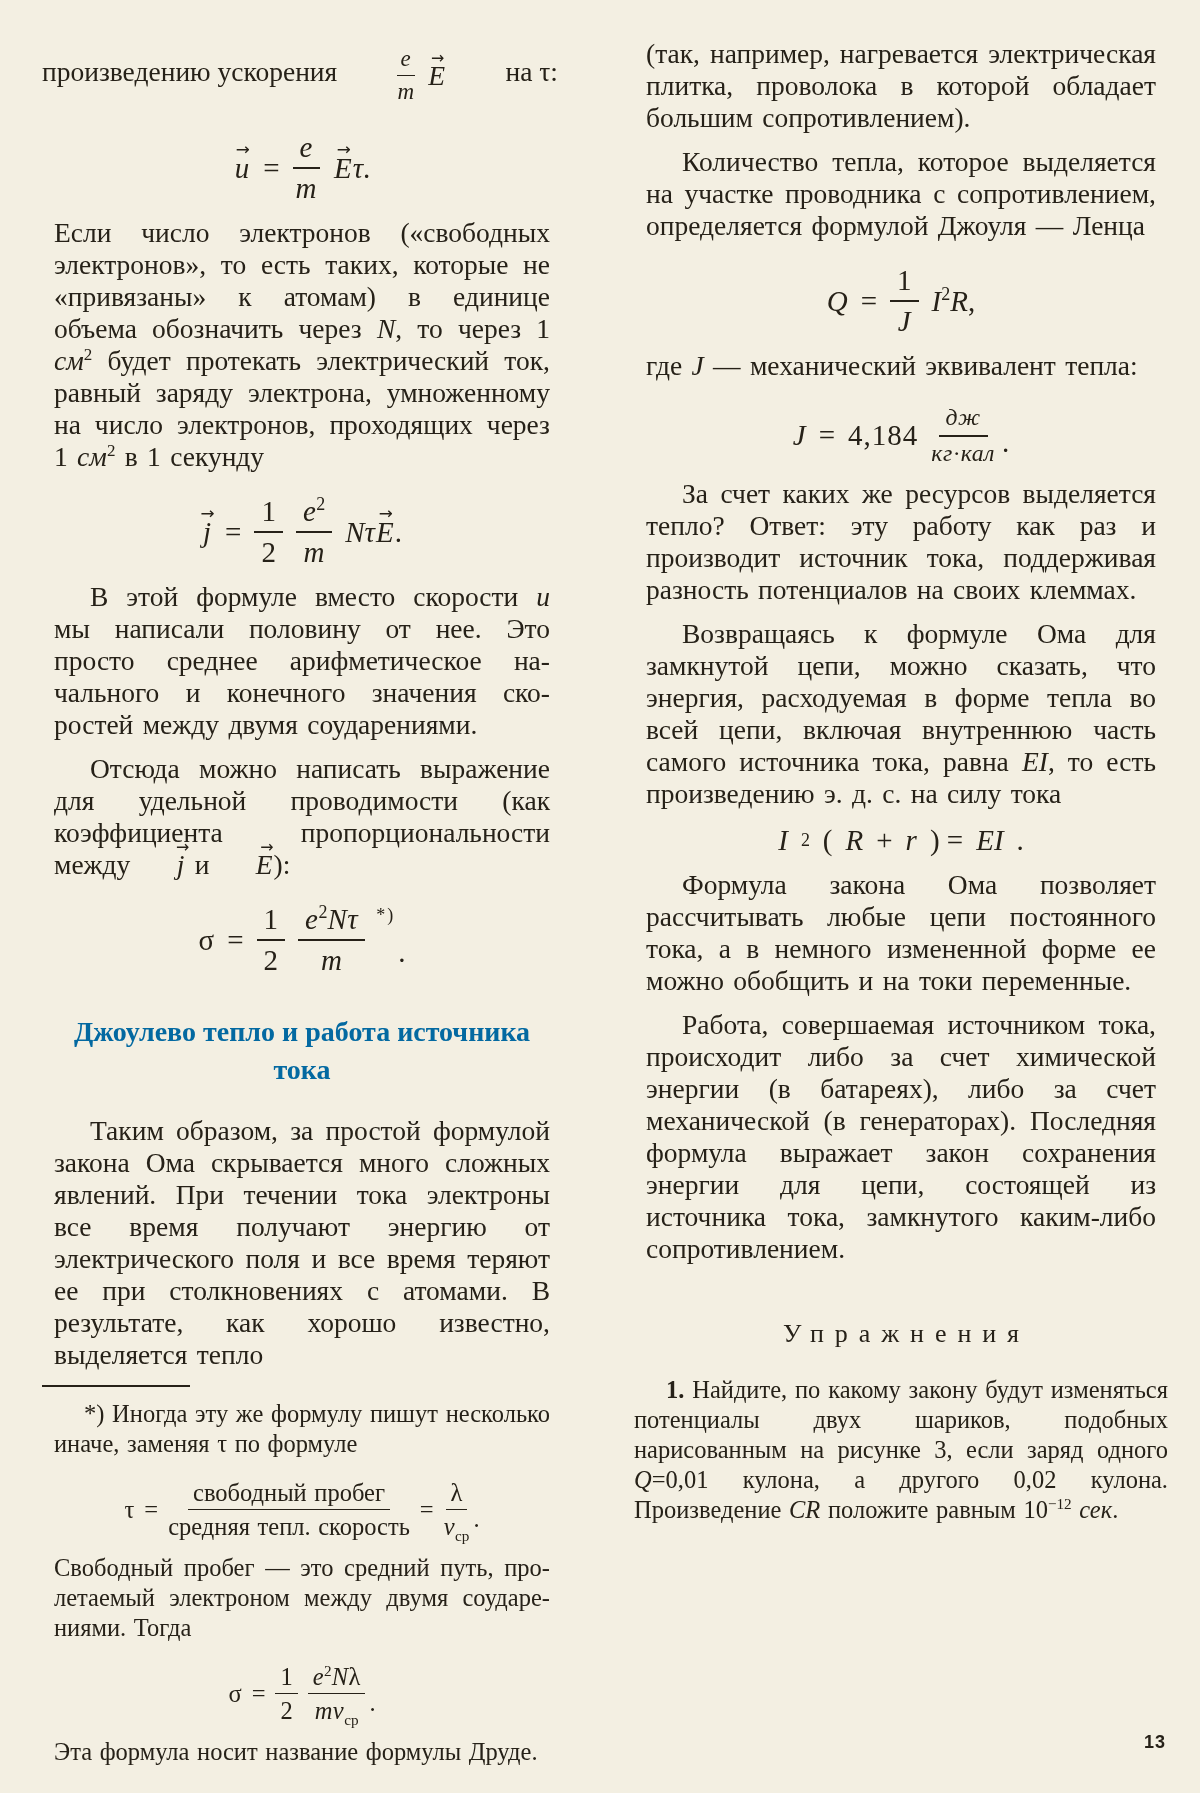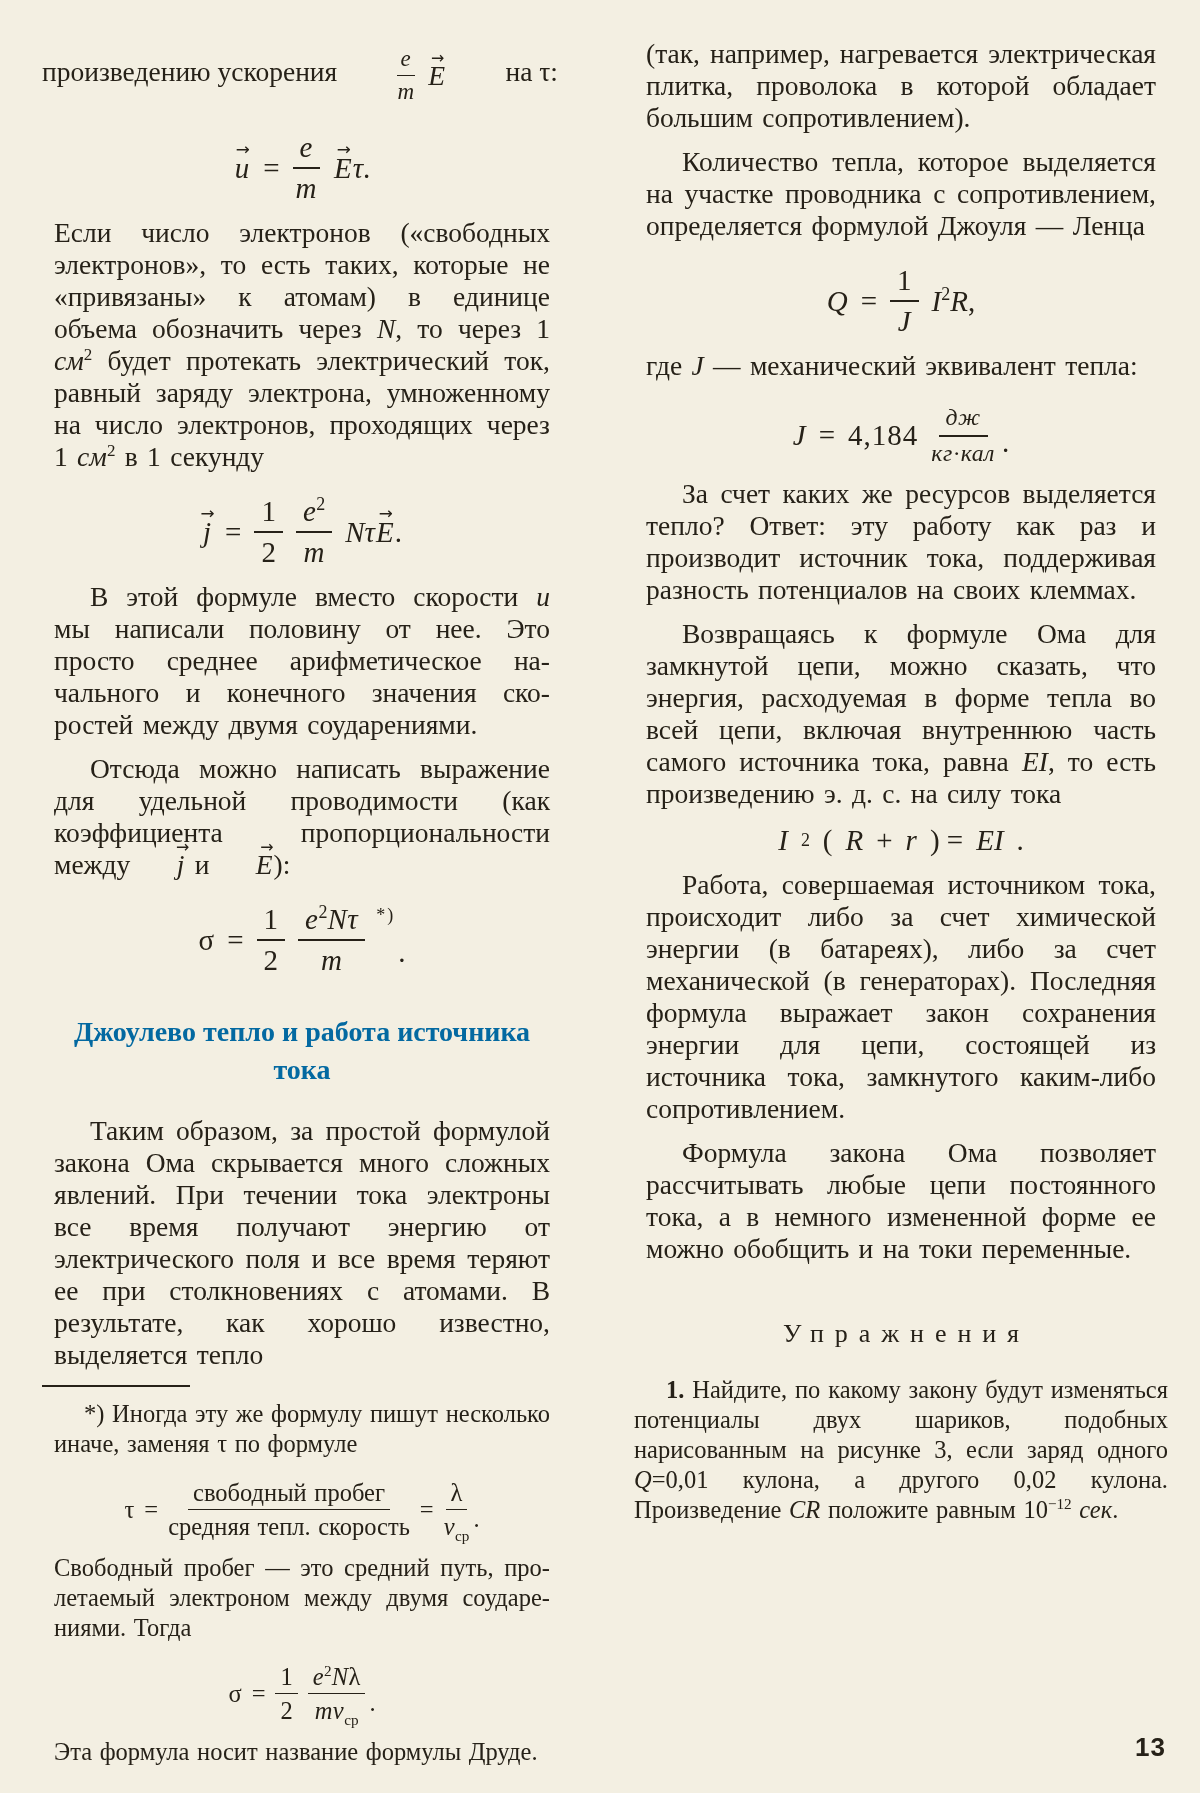--- a/index.html
+++ b/index.html
@@ -96,21 +96,21 @@
   }
   .ex-text { font-size: 24.5px; line-height: 30px; text-align: justify; word-spacing: 0.06em; }
   .ex-item { margin: 0 0 14px; text-indent: 32px; }
   .ex-item b { font-weight: bold; }
 
   .frac .den i, .frac .num i { letter-spacing: 0.5px; }
 
   .page-number {
     position: absolute; top: 1732px; right: 34px;
     font-family: "Liberation Sans", "DejaVu Sans", sans-serif;
-    font-weight: bold; font-size: 26px; letter-spacing: 1px;
+    font-weight: bold; font-size: 18px; letter-spacing: 1px;
   }
   .coef { letter-spacing: 1px; }
 </style>
 </head>
 <body>
 
 <div class="page">
 
   <div class="col col-left">
 
@@ -243,22 +243,22 @@
         <span class="den"><i>кг</i>·<i>кал</i></span>
       </span>
       <span class="ftail">.</span>
     </div>
 
     <p class="para body-text indent">За счет каких же ресурсов вы­деляется тепло? Ответ: эту работу как раз и производит источник то­ка, поддерживая разность потен­циалов на своих клеммах.</p>
     <p class="para body-text indent">Возвращаясь к формуле Ома для замкнутой цепи, можно сказать, что энергия, расходуемая в форме теп­ла во всей цепи, включая внутрен­нюю часть самого источника тока, равна <i>EI</i>, то есть произведению э. д. с. на силу тока</p>
 
     <div class="formula f-ei"><i>I</i><sup>2</sup>(<i>R</i> + <i>r</i>) = <i>EI</i>.</div>
 
+    <p class="para body-text indent">Формула закона Ома позволяет рассчитывать любые цепи постоян­ного тока, а в немного измененной форме ее можно обобщить и на токи переменные.</p>
     <p class="para body-text indent">Работа, совершаемая источником тока, происходит либо за счет хи­мической энергии (в батареях), ли­бо за счет механической (в генера­торах). Последняя формула выража­ет закон сохранения энергии для це­пи, состоящей из источника тока, замкнутого каким-либо сопротивле­нием.</p>
-    <p class="para body-text indent">Формула закона Ома позволяет рассчитывать любые цепи постоян­ного тока, а в немного измененной форме ее можно обобщить и на токи переменные.</p>
 
     <h3 class="ex-heading">Упражнения</h3>
 
     <div class="ex-text">
       <p class="para ex-item"><b>1.</b> Найдите, по какому закону будут из­меняться потенциалы двух шариков, подоб­ных нарисованным на рисунке 3, если заряд одного <i>Q</i>=0,01 кулона, а другого 0,02 куло­на. Произведение <i>CR</i> положите равным 10<sup>−12</sup> <i>сек</i>.</p>
     </div>
   </div>
 
   <div class="page-number">13</div>
 </div>

